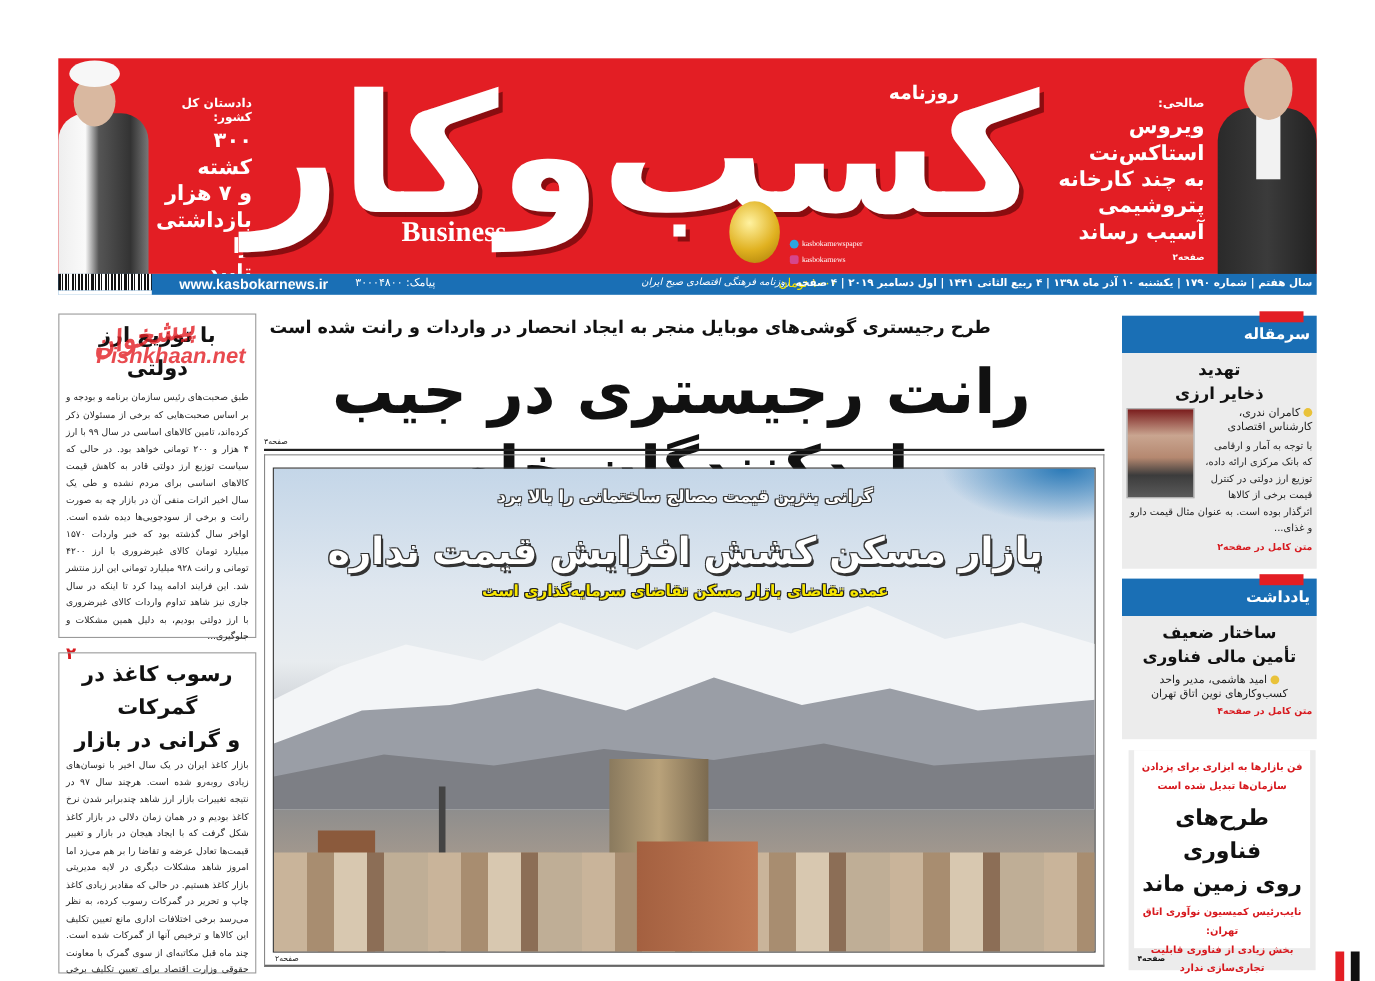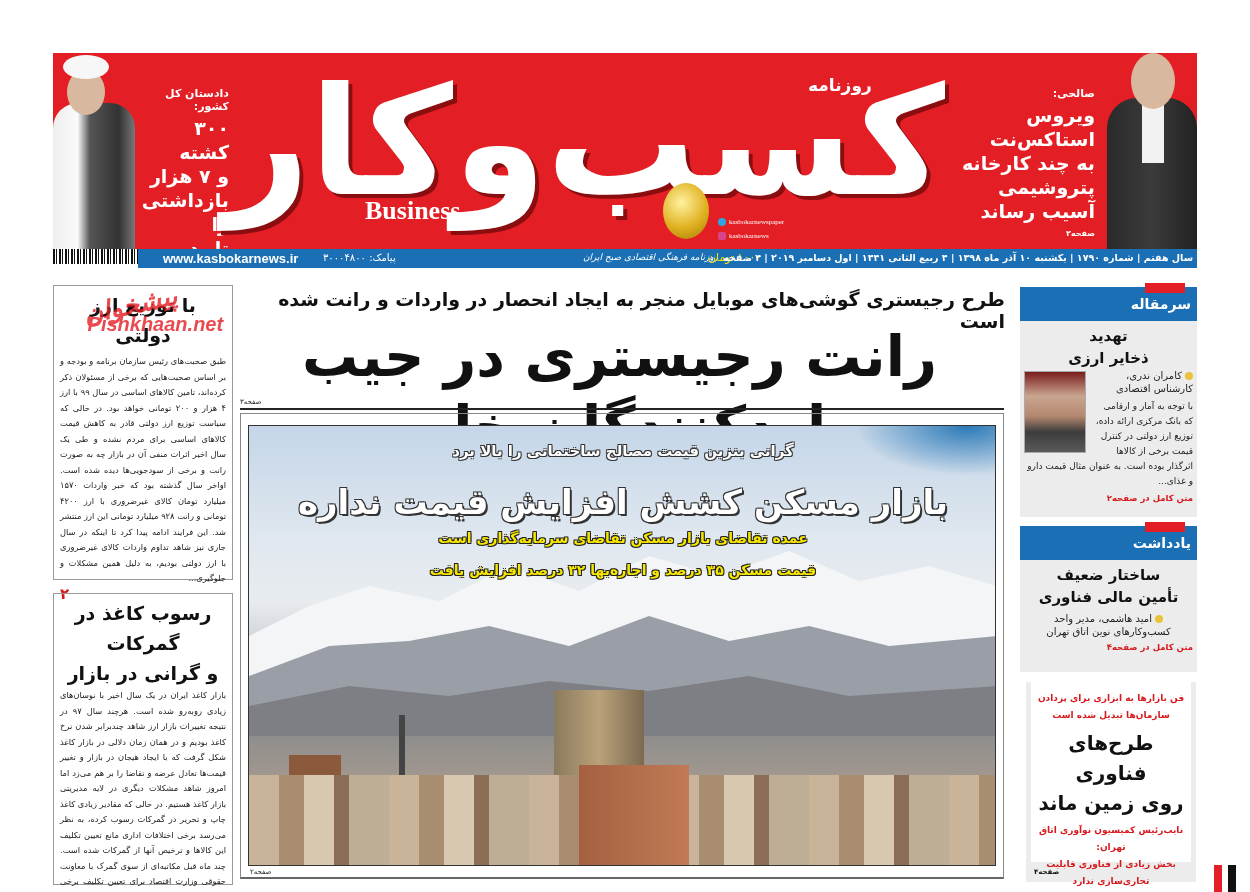--- a/index.html
+++ b/index.html
@@ -35,21 +35,21 @@
   
   .left-box { position: absolute; left: 53px; width: 180px; border: 1px solid #9a9a9a; padding: 4px 6px; direction: rtl; text-align: justify; }
   .left-box .ttl { font-weight: bold; font-size: 19px; line-height: 30px; text-align: center; }
   .left-box .body { font-size: 8.3px; line-height: 15.5px; color: #222; }
   .left-box .num { color: #d7191e; font-weight: bold; font-size: 15px; text-align: left; line-height: 14px; }
   .watermark { position: absolute; left: 83px; top: 290px; color: #e31e24; opacity: 0.8; font-family: "Liberation Sans", sans-serif; font-style: italic; font-weight: bold; transform: rotate(-12deg); }
   .watermark .fa { font-size: 26px; direction: rtl; }
   .watermark .en { font-size: 20px; position: absolute; left: 0; top: 28px; white-space: nowrap; transform: rotate(12deg); }
 
   
-  .kicker-main { position: absolute; left: 245px; top: 288px; width: 760px; text-align: right; direction: rtl; font-weight: bold; font-size: 19px; }
+  .kicker-main { position: absolute; left: 245px; top: 288px; width: 760px; text-align: left; direction: rtl; font-weight: bold; font-size: 16px; }
   .headline-main { position: absolute; left: 232px; top: 322px; width: 775px; text-align: center; direction: rtl; font-weight: bold; font-size: 56px; line-height: 70px; letter-spacing: -1px; }
   .pg-small { position: absolute; font-size: 7px; direction: rtl; color: #222; }
   .center-rule { position: absolute; left: 240px; top: 408px; width: 764px; height: 2px; background: #222; }
   .photo-frame { position: absolute; left: 240px; top: 413px; width: 764px; height: 466px; border: 1px solid #888; border-bottom: 2px solid #666; }
   .photo { position: absolute; left: 7px; top: 11px; width: 748px; height: 441px; border: 1px solid #333; overflow: hidden;
     background: linear-gradient(180deg, #c4d6e8 0%, #dfe7ef 25%, #e8ecef 40%, #b8bcc4 58%, #8d8d8d 70%, #a69a8e 82%, #c8b6a0 100%); }
   .sky-blue { position: absolute; right: 0; top: 0; width: 140px; height: 50px; background: radial-gradient(ellipse at 80% 0%, #2b7ab8, transparent 70%); }
   .mountain { position: absolute; left: 0; top: 120px; width: 748px; height: 190px; }
   .bldg { position: absolute; bottom: 0; }
   .ph-text { position: absolute; left: 0; width: 748px; text-align: center; direction: rtl; font-weight: bold; }
@@ -163,21 +163,20 @@
     <div class="bldg" style="left:305px;width:90px;height:175px;background:linear-gradient(90deg,#8a7a5e,#b9a27a 50%,#7b6a50);"></div>
     <div class="bldg" style="left:40px;width:52px;height:110px;background:#8b5a3c;"></div>
     <div class="bldg" style="left:205px;width:52px;height:90px;background:#b19a82;"></div>
     <div class="bldg" style="left:150px;width:6px;height:150px;background:#444;"></div>
     <div class="bldg" style="left:0;width:748px;height:90px;background:repeating-linear-gradient(90deg,#c9b49a 0 30px,#a88d70 30px 55px,#d8c8b0 55px 85px,#8c6e56 85px 100px,#bfae96 100px 140px);"></div>
     <div class="bldg" style="left:330px;width:110px;height:100px;background:linear-gradient(90deg,#a46040,#c07a55);"></div>
 
     <div class="ph-text ph-kicker">گرانی بنزین قیمت مصالح ساختمانی را بالا برد</div>
     <div class="ph-text ph-title">بازار مسکن کشش افزایش قیمت نداره</div>
     <div class="ph-text ph-sub1">عمده تقاضای بازار مسکن تقاضای سرمایه‌گذاری است</div>
-    <div class="ph-text ph-sub2">قیمت مسکن ۳۵ درصد و اجاره‌بها ۳۲ درصد افزایش یافت</div>
   </div>
 </div>
 <div class="pg-small" style="left:250px;top:868px;">صفحه۲</div>
 
 <div class="sec-head" style="top:287px;">
   <div class="flag"></div>
   <div class="label">سرمقاله</div>
 </div>
 <div class="sec-body" style="top:321px;height:196px;">
   <div class="sec-title">تهدید</div>

